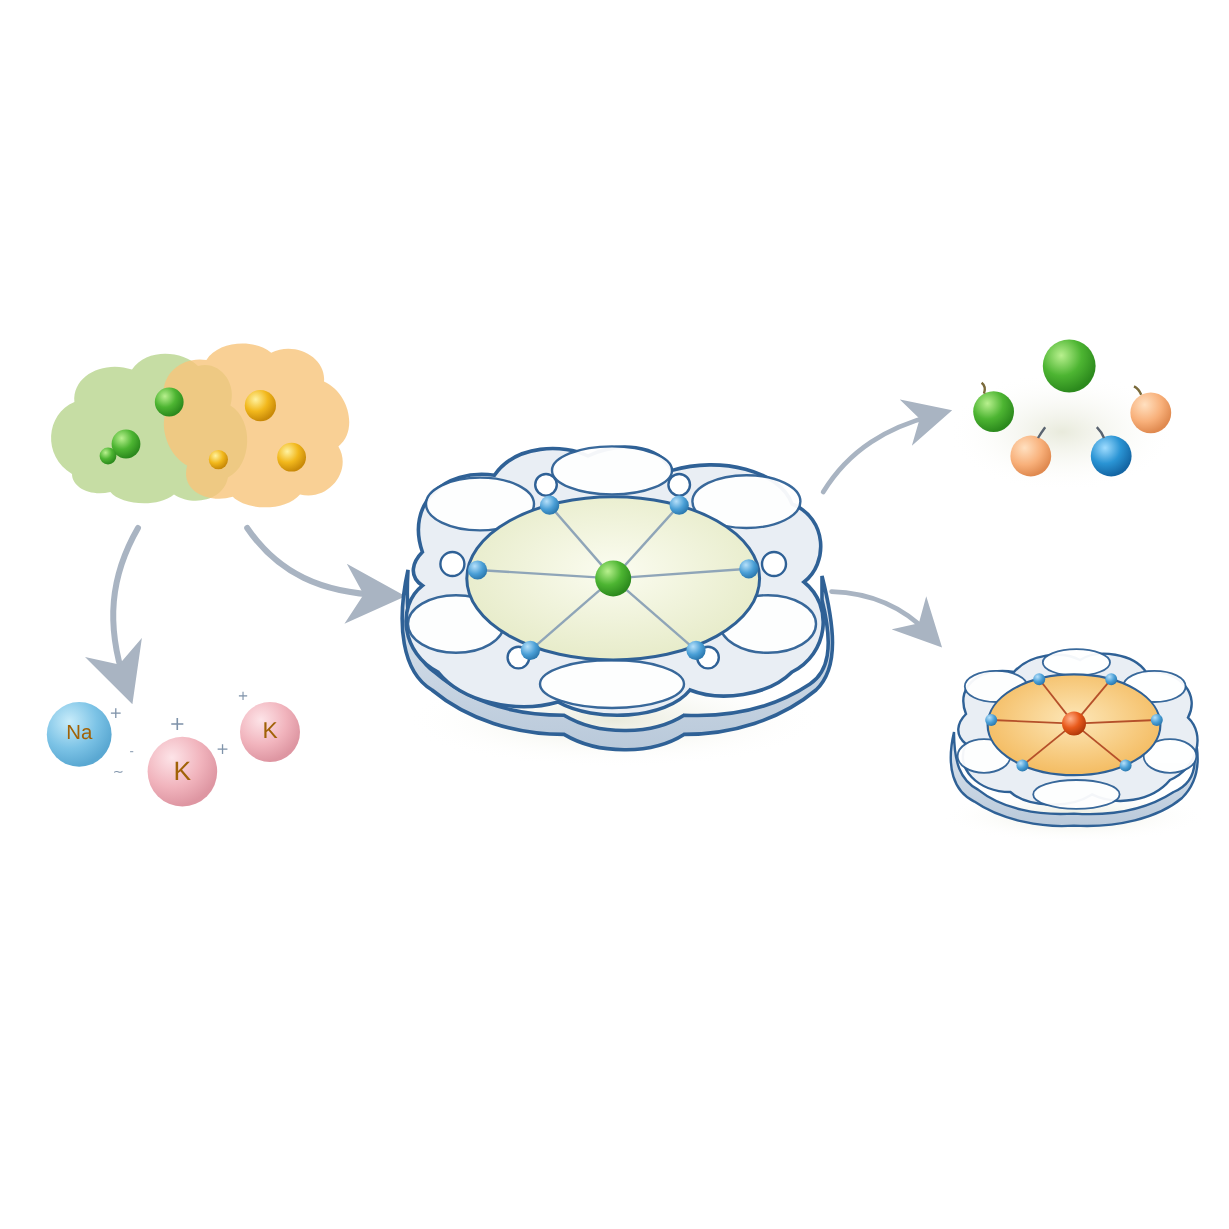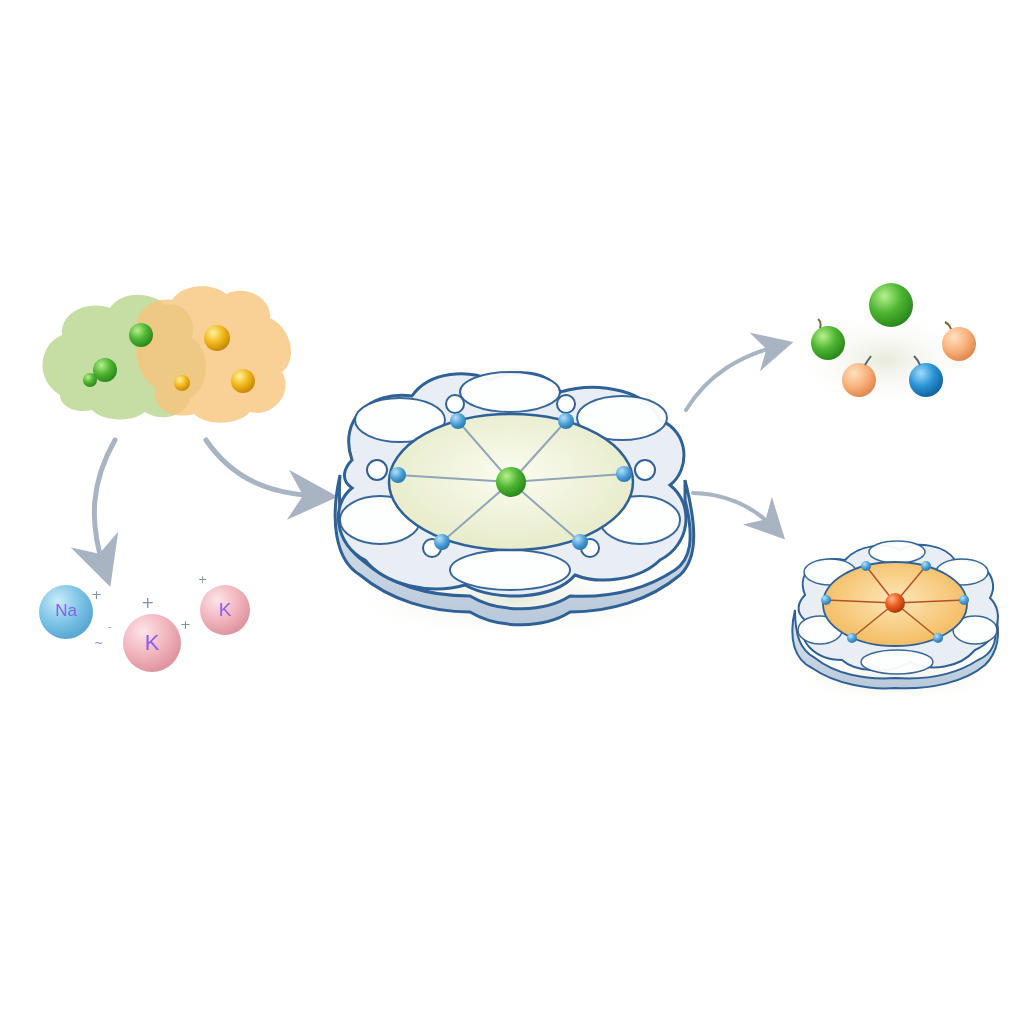--- a/index.html
+++ b/index.html
@@ -4,21 +4,21 @@
   <style>
     html, body { margin: 0; padding: 0; }
     body {
       width: 1024px; height: 1024px; position: relative; overflow: hidden;
       background: #ffffff;
       font-family: "Liberation Sans", sans-serif;
     }
     .layer { position: absolute; left: 0; top: 0; width: 1024px; height: 1024px; }
     .ion-label {
       position: absolute; font-family: "Liberation Sans", sans-serif;
-      color: #8b5cf6; text-align: center; pointer-events: none;
+      color: #a16207; text-align: center; pointer-events: none;
     }
     .sign {
       position: absolute; color: #7f93aa; font-family: "DejaVu Sans", sans-serif;
       font-size: 13px; line-height: 1;
     }
   </style>
 </head>
 <body>
 
 <svg class="layer" viewBox="0 0 1024 1024" xmlns="http://www.w3.org/2000/svg">

